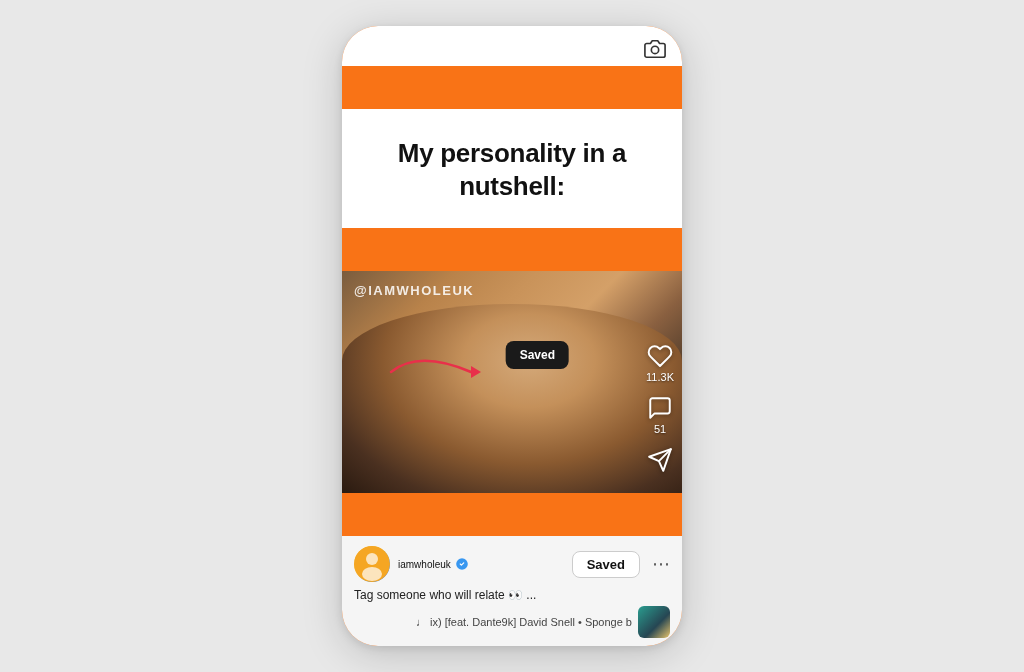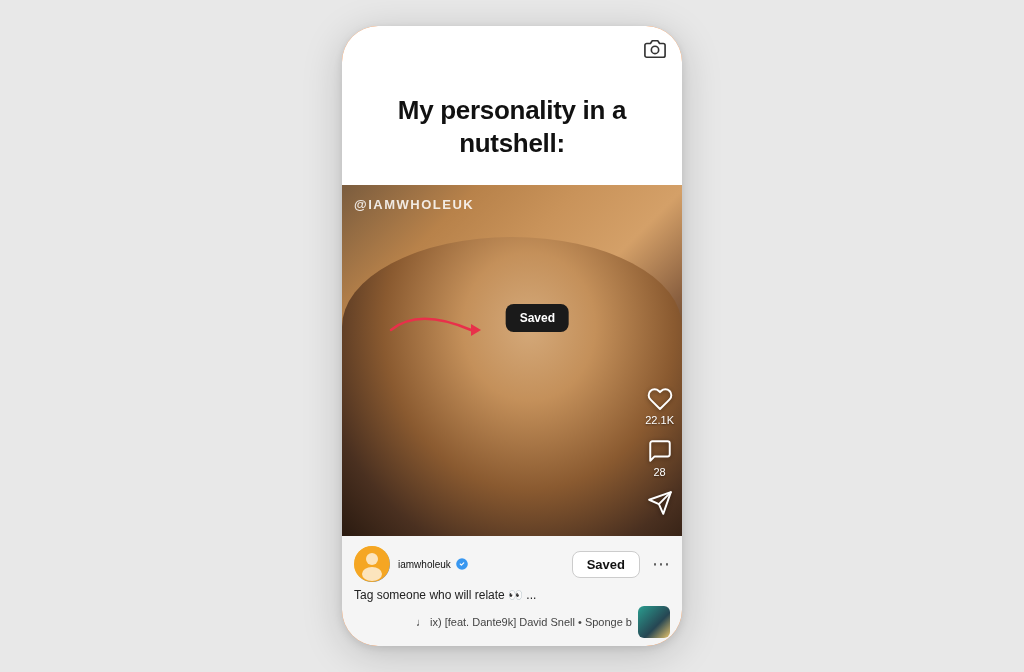--- a/index.html
+++ b/index.html
@@ -17,20 +17,21 @@
     .phone-frame {
       width: 340px;
       height: 620px;
       background: #f97316;
       border-radius: 36px;
       box-shadow: 0 8px 40px rgba(0,0,0,0.18), 0 2px 8px rgba(0,0,0,0.10);
       overflow: hidden;
       display: flex;
       flex-direction: column;
       position: relative;
+      gap: 43px;
     }
 
     .top-bar {
       display: flex;
       justify-content: flex-end;
       align-items: center;
       padding: 12px 16px 6px;
       background: #fff;
     }
 
@@ -287,28 +288,28 @@
       </svg>
     </div>
 
     <div class="saved-tooltip">Saved</div>
 
     <div class="right-sidebar">
       <div class="sidebar-action">
         <svg class="sidebar-icon" viewBox="0 0 24 24" fill="none" stroke="white" stroke-width="1.8" stroke-linecap="round" stroke-linejoin="round">
           <path d="M20.84 4.61a5.5 5.5 0 0 0-7.78 0L12 5.67l-1.06-1.06a5.5 5.5 0 0 0-7.78 7.78l1.06 1.06L12 21.23l7.78-7.78 1.06-1.06a5.5 5.5 0 0 0 0-7.78z"></path>
         </svg>
-        <span class="sidebar-count">22.1K</span>
+        <span class="sidebar-count">11.3K</span>
       </div>
 
       <div class="sidebar-action">
         <svg class="sidebar-icon" viewBox="0 0 24 24" fill="none" stroke="white" stroke-width="1.8" stroke-linecap="round" stroke-linejoin="round">
           <path d="M21 15a2 2 0 0 1-2 2H7l-4 4V5a2 2 0 0 1 2-2h14a2 2 0 0 1 2 2z"></path>
         </svg>
-        <span class="sidebar-count">28</span>
+        <span class="sidebar-count">51</span>
       </div>
 
       <div class="sidebar-action">
         <svg class="sidebar-icon" viewBox="0 0 24 24" fill="none" stroke="white" stroke-width="1.8" stroke-linecap="round" stroke-linejoin="round">
           <line x1="22" y1="2" x2="11" y2="13"></line>
           <polygon points="22 2 15 22 11 13 2 9 22 2"></polygon>
         </svg>
       </div>
     </div>
   </div>

